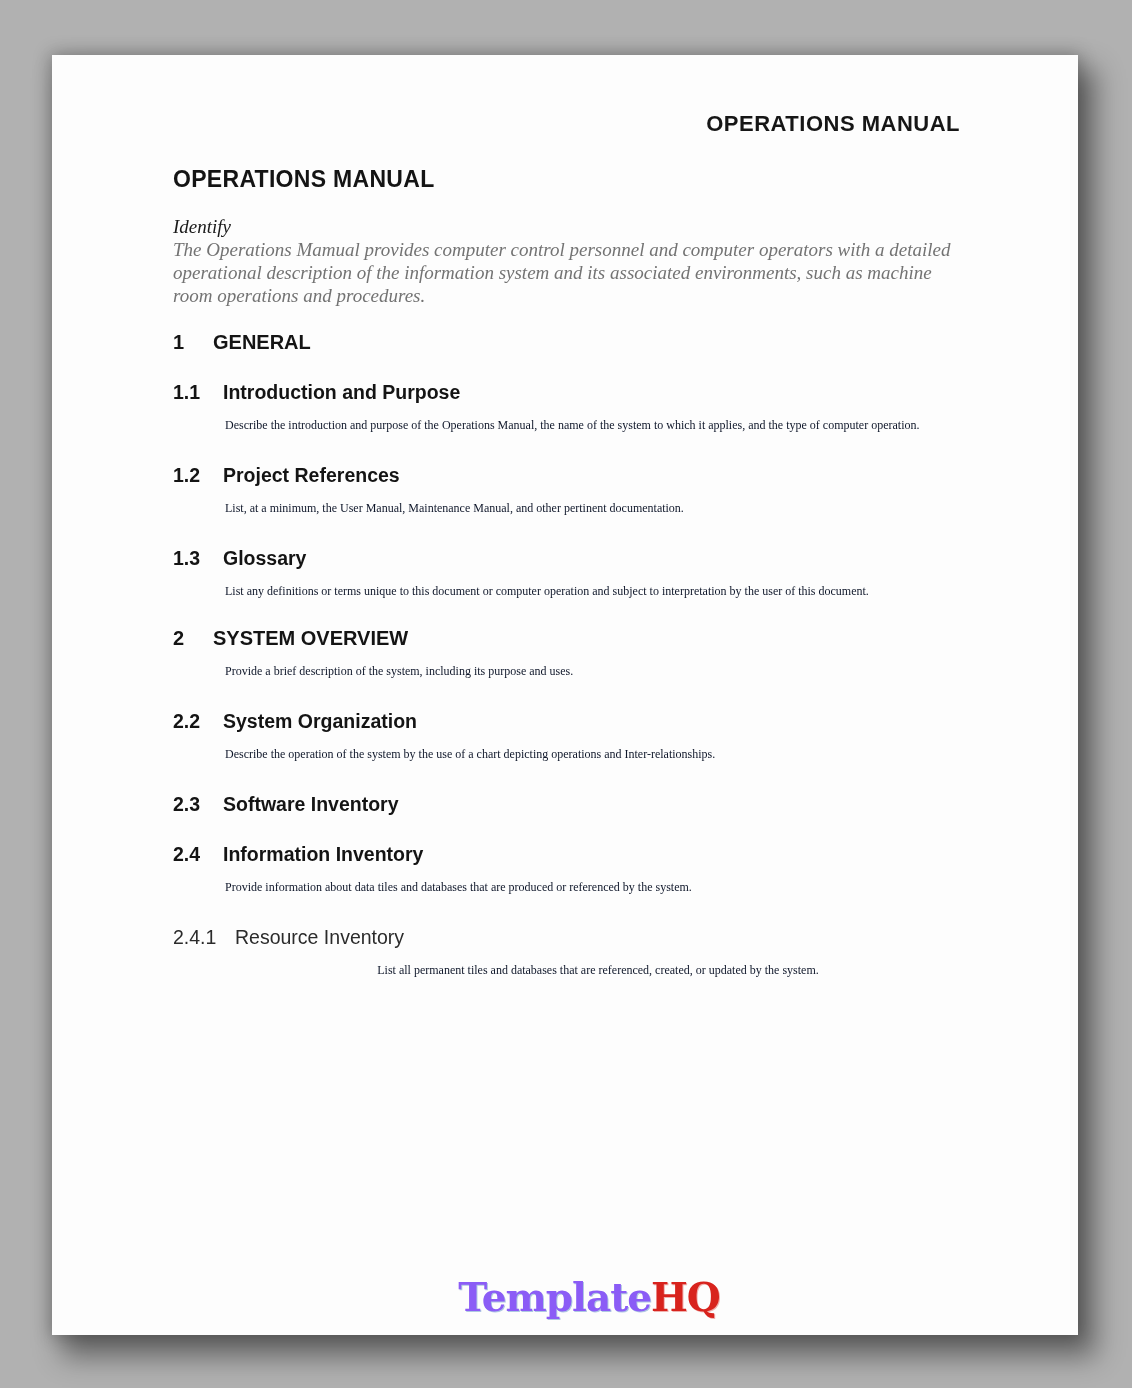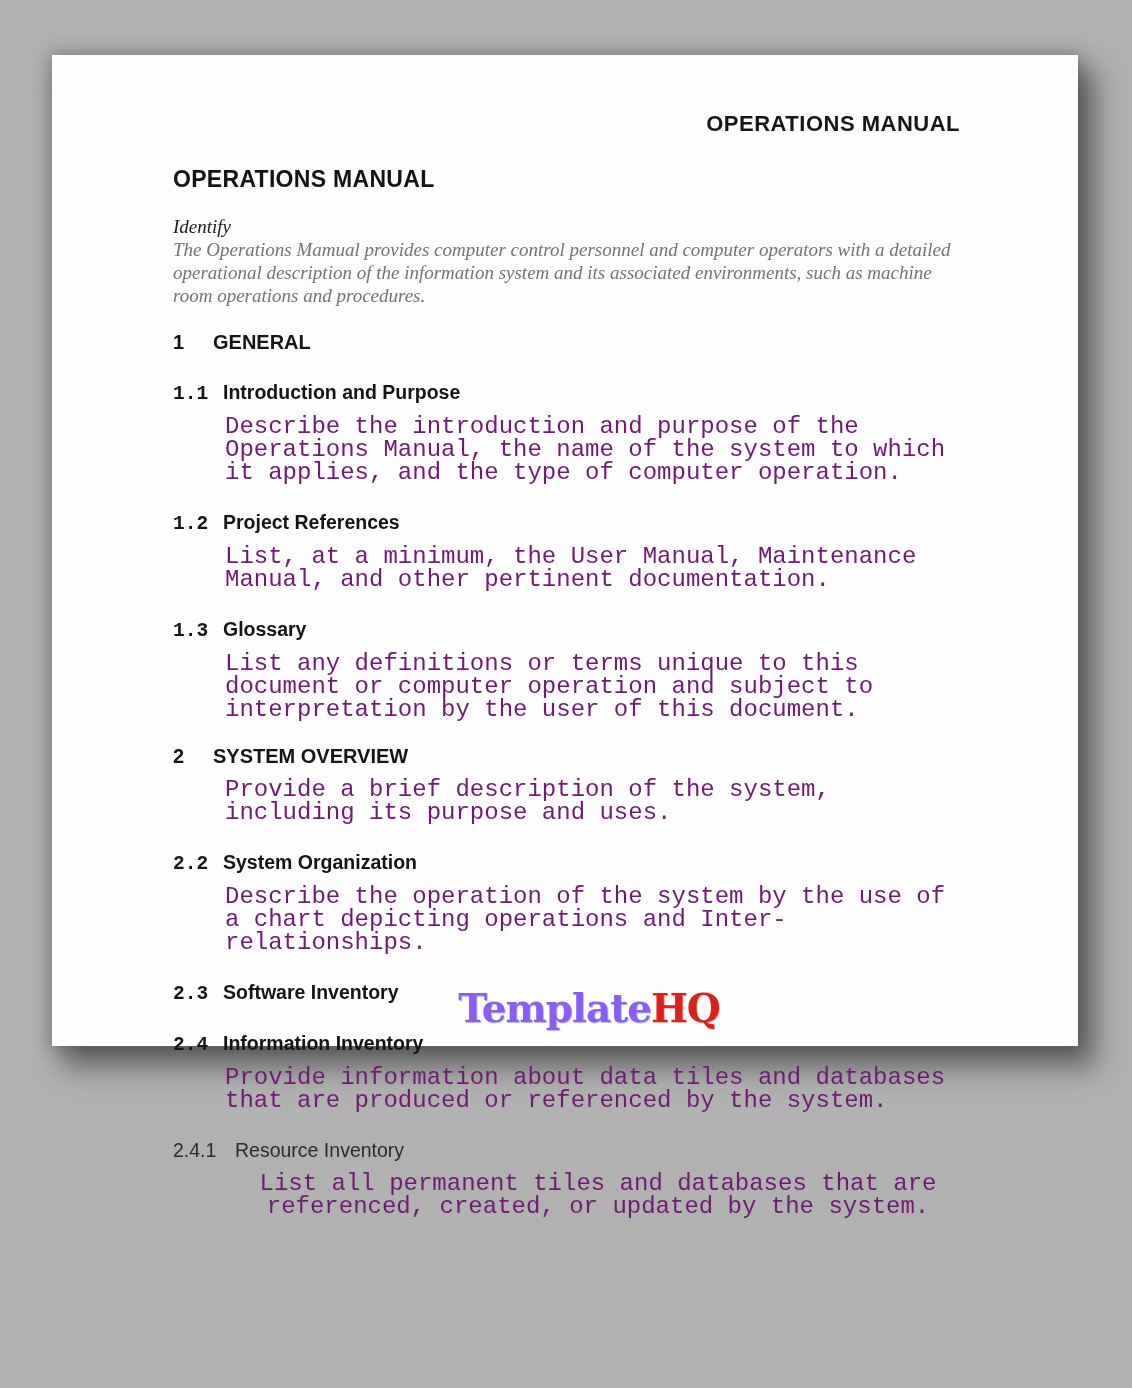--- a/index.html
+++ b/index.html
@@ -12,21 +12,21 @@
     position: relative;
     overflow: hidden;
     background: #b1b1b1;
     font-family: "Liberation Serif", serif;
   }
   .page {
     position: absolute;
     left: 52px;
     top: 55px;
     width: 1026px;
-    height: 991px;
+    height: 1280px;
     background: #fdfdfd;
     box-shadow: 14px 18px 26px 4px rgba(0,0,0,0.42),
                 0 0 16px 2px rgba(0,0,0,0.25);
     box-sizing: border-box;
     padding: 56px 118px 0 121px;
     color: #111111;
   }
   .running-header {
     text-align: right;
     font-family: "Liberation Sans", sans-serif;
@@ -73,31 +73,30 @@
   }
   .sec-head.light {
     font-weight: normal;
     color: #2b2b2b;
   }
   .sec-num {
     flex: 0 0 auto;
     display: inline-block;
   }
   .sec-head.major .sec-num { width: 40px; }
-  .sec-head.sub   .sec-num { width: 50px; font-family: Liberation Mono, monospace; }
+  .sec-head.sub   .sec-num { width: 50px; }
   .sec-head.subsub .sec-num { width: 62px; }
   .sec-body {
-    font-size: 24px;
+    font-size: 12px;
     line-height: 23px;
-    color: #701a75;
+    color: #0f172a;
     margin: 0 0 19px 0;
     padding-left: 52px;
     max-width: 790px;
     box-sizing: border-box;
-    font-family: Liberation Mono, monospace;
   }
   .sec-body.deep {
     padding-left: 63px;
     text-align: center;
   }
   .footer-logo {
     position: absolute;
     left: 0;
     right: 0;
     bottom: 16px;

